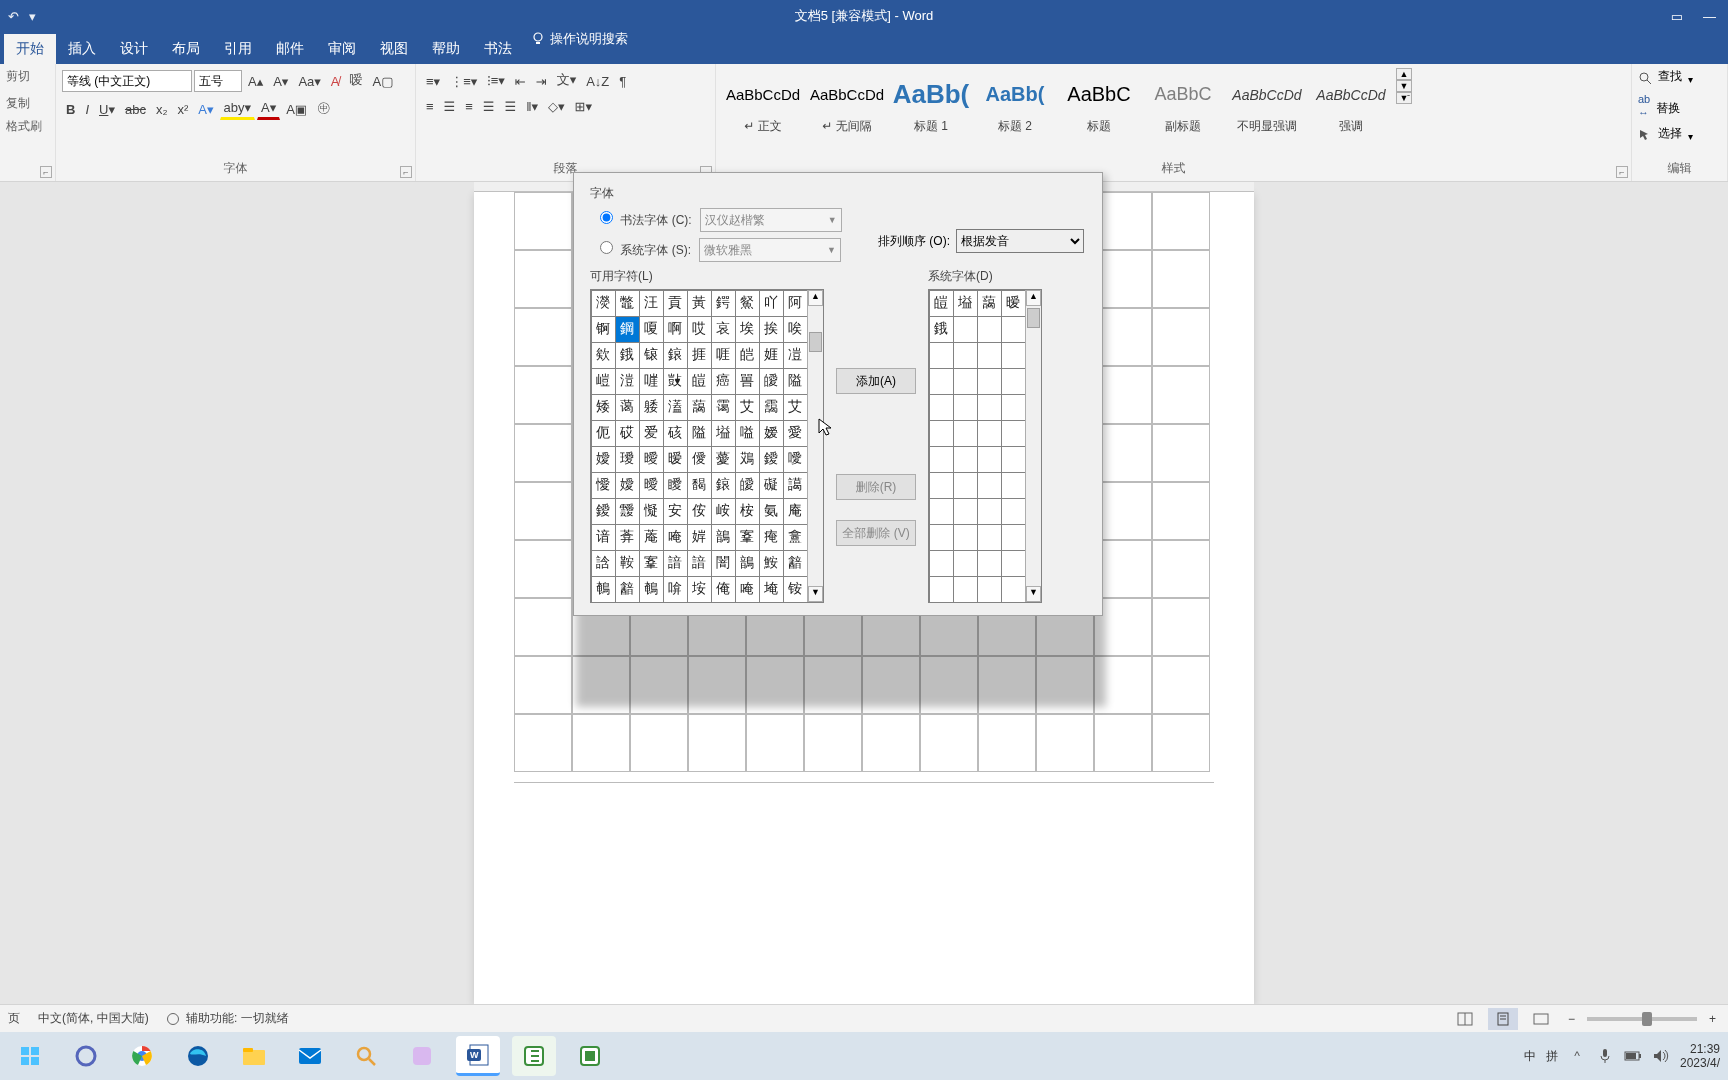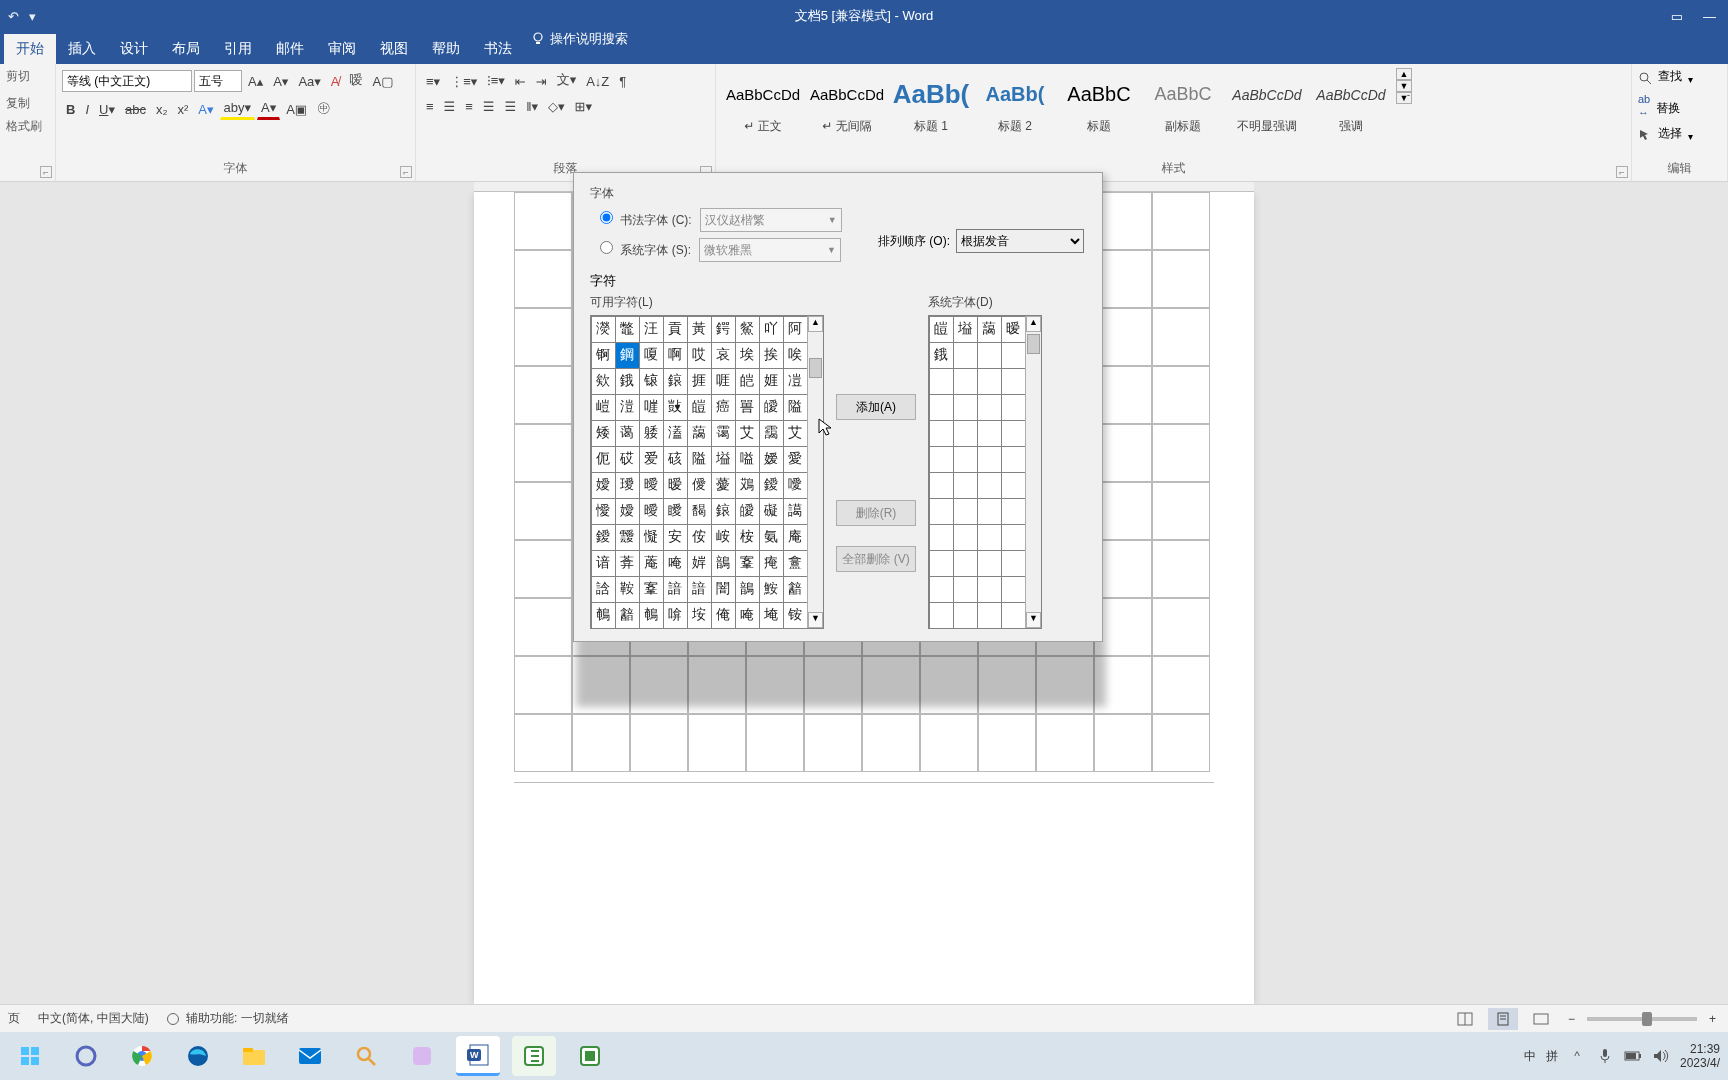--- a/index.html
+++ b/index.html
@@ -452,21 +452,20 @@
       </div>
     </div>
 
     <div class="sort-row">
       <span>排列顺序 (O):</span>
       <select>
         <option>根据发音</option>
       </select>
     </div>
 
-    <div class="sec-label" style="margin-top:10px">字符</div>
 
     <div class="chars-section">
       <div class="char-col">
         <div class="char-label">可用字符(L)</div>
         <div class="char-grid-wrap">
           <div class="char-grid" id="avail-grid">
               <div class="char-cell">濙</div>
               <div class="char-cell">鼈</div>
               <div class="char-cell">汪</div>
               <div class="char-cell">貢</div>

